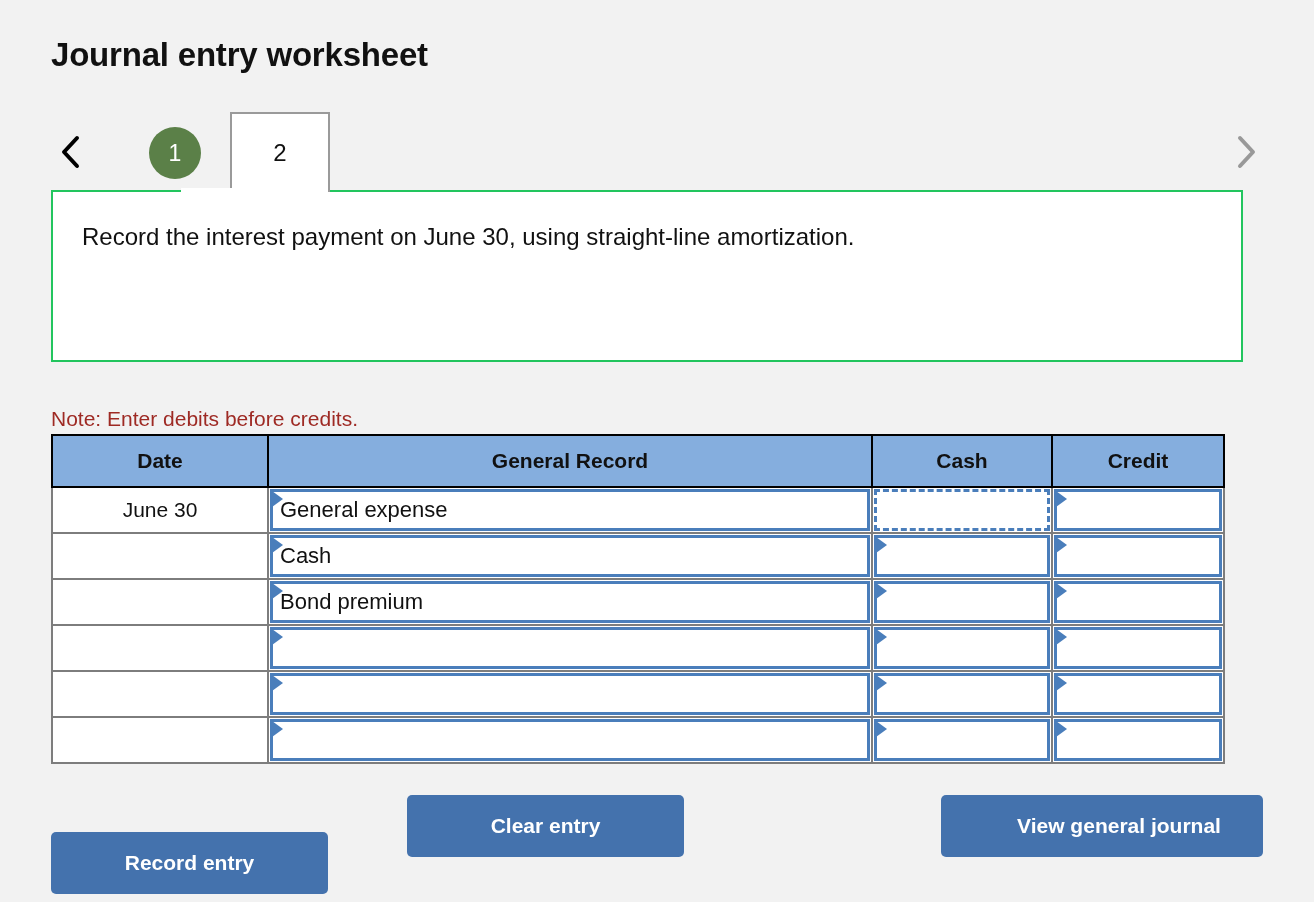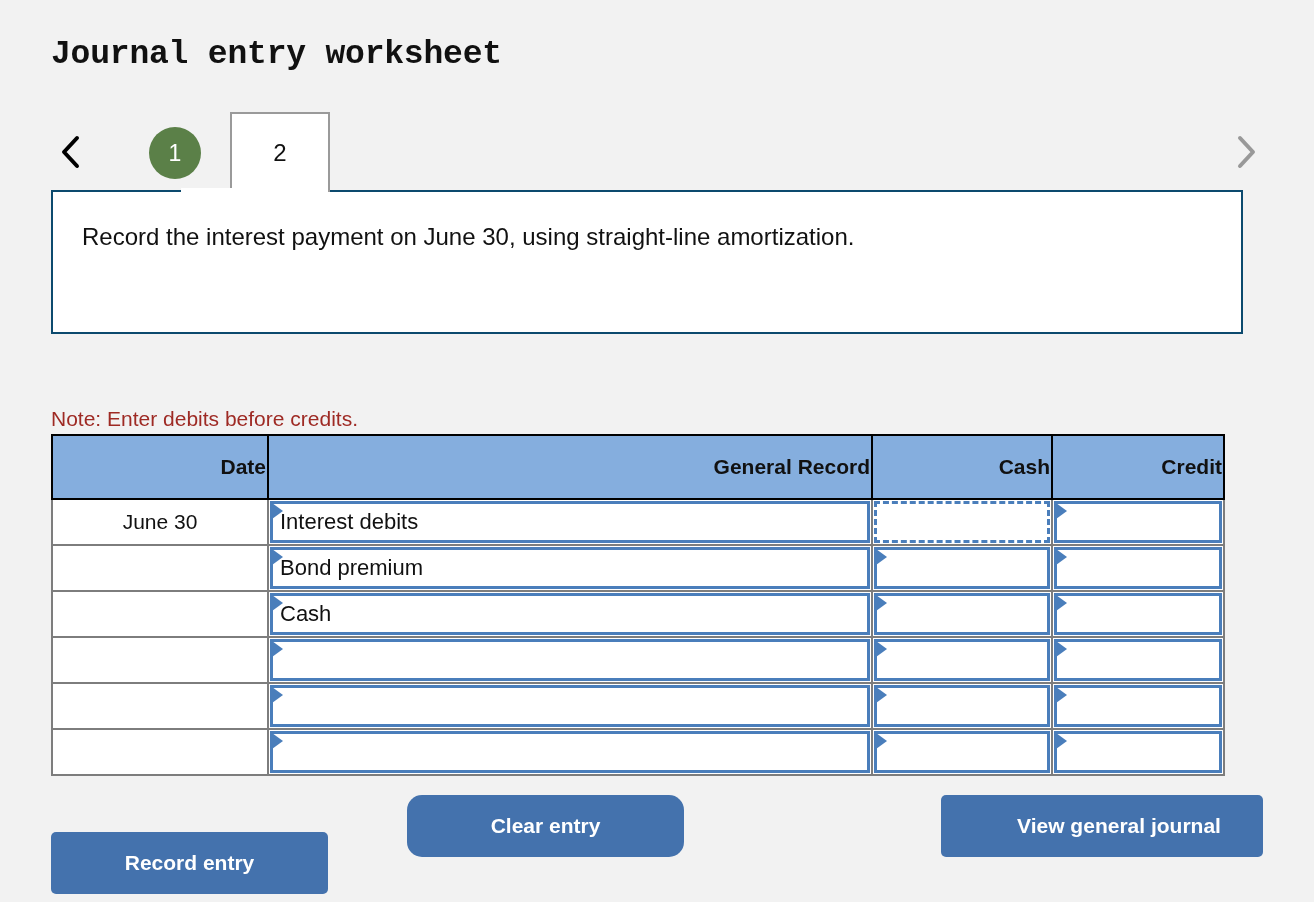--- a/index.html
+++ b/index.html
@@ -10,21 +10,20 @@
     font-family: "Liberation Sans", sans-serif;
     overflow: hidden;
   }
   .page { position: relative; width: 1314px; height: 902px; }
 
   
   .title {
     position: absolute; left: 51px; top: 36px;
     font-size: 33px; font-weight: bold; color: #111;
     letter-spacing: -0.2px;
-    font-family: Liberation Mono, monospace;
   }
 
   
   .tabstrip {
     position: absolute; left: 51px; top: 112px;
     width: 1192px; height: 80px;
   }
   .chev {
     position: absolute; top: 18px;
     width: 34px; height: 44px;
@@ -53,23 +52,23 @@
     border-bottom: none;
     font-size: 24px; color: #111;
     display: flex; align-items: center; justify-content: center;
     cursor: pointer; user-select: none;
     z-index: 3;
   }
 
   
   .panel {
     position: absolute; left: 51px; top: 190px;
-    width: 1192px; height: 144px;
+    width: 1192px; height: 172px;
     background: #fff;
-    border: 2px solid #0c4a6e;
+    border: 2px solid #22c55e;
     z-index: 2;
   }
   .panel-text {
     position: absolute; left: 29px; top: 31px;
     font-size: 24px; color: #111;
   }
   
   .tab-mask {
     position: absolute; left: 181px; top: 188px;
     width: 96px; height: 5px; background: #fff; z-index: 4;
@@ -84,23 +83,23 @@
   
   .jtable {
     position: absolute; left: 51px; top: 434px;
     width: 1172px;
     border-collapse: collapse;
     table-layout: fixed;
   }
   .jtable th {
     background: #85aede;
     border: 2px solid #000;
-    height: 64px;
+    height: 52px;
     font-size: 21px; font-weight: bold; color: #111;
-    text-align: right;
+    text-align: center;
     margin-left: 24px;
   }
   .jtable td {
     border: 2px solid #7d7d7d;
     height: 46px;
     padding: 0;
     background: #fff;
   }
   .col-date   { width: 216px; }
   .col-gj     { width: 604px; }
@@ -140,21 +139,21 @@
   .btn {
     position: absolute; top: 795px;
     height: 62px; border-radius: 5px;
     background: #4472ad; color: #fff;
     border: none;
     font-family: "Liberation Sans", sans-serif;
     font-size: 21px; font-weight: bold;
     cursor: pointer;
   }
   .btn-record { left: 51px;  width: 277px; margin-top: 37px; }
-  .btn-clear  { left: 407px; width: 277px; border-radius: 15px; }
+  .btn-clear  { left: 407px; width: 277px; }
   .btn-view   { left: 941px; width: 322px; padding-left: 40px; }
 </style>
 </head>
 <body>
 
 <div class="page">
 
   <div class="title">Journal entry worksheet</div>
 
   <div class="tabstrip">
@@ -205,62 +204,62 @@
         <th>Cash</th>
         <th>Credit</th>
       </tr>
     </thead>
     <tbody id="jbody">
         <tr>
           <td class="date-cell">June 30</td>
           <td class="ddcell">
             <div class="dd">
               <span class="arrow"></span>
-              <span class="val">Interest debits</span>
+              <span class="val">General expense</span>
             </div>
           </td>
           <td class="ddcell">
             <div class="dd focused">
               <span class="val"></span>
             </div>
           </td>
           <td class="ddcell">
             <div class="dd">
               <span class="arrow"></span>
               <span class="val"></span>
             </div>
           </td>
         </tr>
         <tr>
           <td class="date-cell"></td>
           <td class="ddcell">
             <div class="dd">
               <span class="arrow"></span>
+              <span class="val">Cash</span>
+            </div>
+          </td>
+          <td class="ddcell">
+            <div class="dd">
+              <span class="arrow"></span>
+              <span class="val"></span>
+            </div>
+          </td>
+          <td class="ddcell">
+            <div class="dd">
+              <span class="arrow"></span>
+              <span class="val"></span>
+            </div>
+          </td>
+        </tr>
+        <tr>
+          <td class="date-cell"></td>
+          <td class="ddcell">
+            <div class="dd">
+              <span class="arrow"></span>
               <span class="val">Bond premium</span>
-            </div>
-          </td>
-          <td class="ddcell">
-            <div class="dd">
-              <span class="arrow"></span>
-              <span class="val"></span>
-            </div>
-          </td>
-          <td class="ddcell">
-            <div class="dd">
-              <span class="arrow"></span>
-              <span class="val"></span>
-            </div>
-          </td>
-        </tr>
-        <tr>
-          <td class="date-cell"></td>
-          <td class="ddcell">
-            <div class="dd">
-              <span class="arrow"></span>
-              <span class="val">Cash</span>
             </div>
           </td>
           <td class="ddcell">
             <div class="dd">
               <span class="arrow"></span>
               <span class="val"></span>
             </div>
           </td>
           <td class="ddcell">
             <div class="dd">

